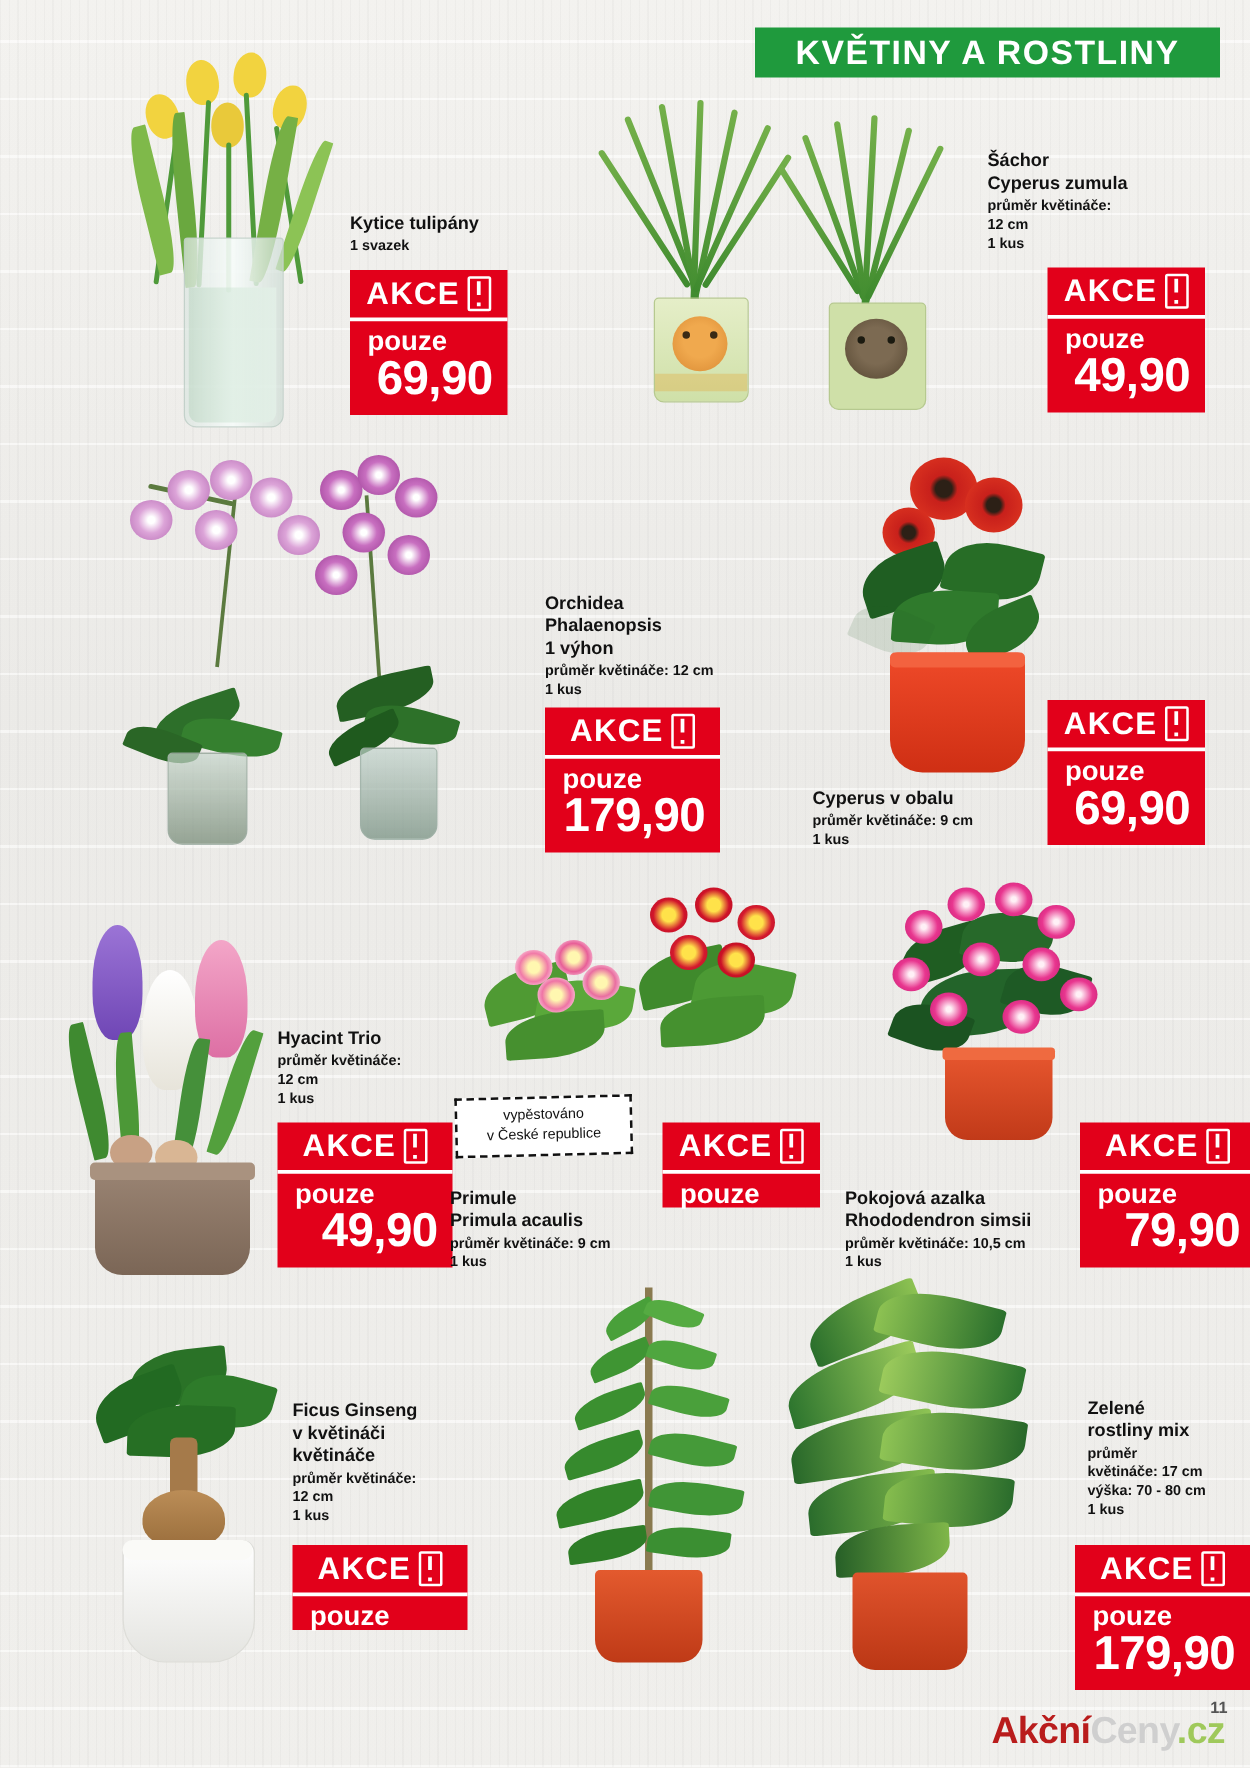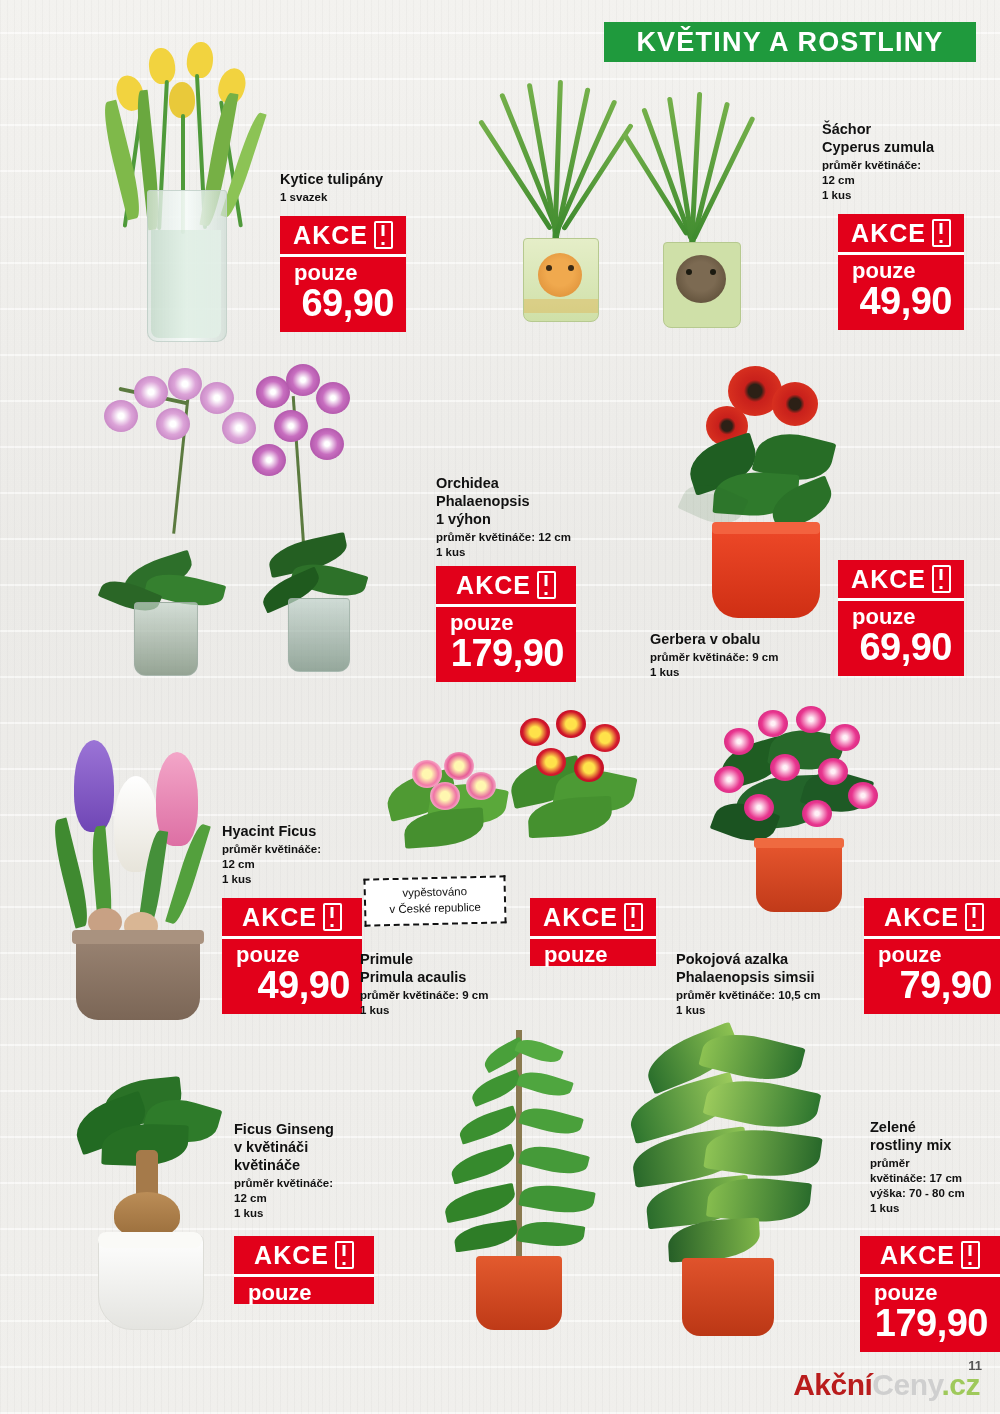--- a/index.html
+++ b/index.html
@@ -324,21 +324,21 @@
   <div class="grass-blade" style="left:252px; top:20px; height:150px; transform:rotate(14deg);"></div>
   <div class="grass-blade" style="left:266px; top:30px; height:136px; transform:rotate(26deg);"></div>
   <div class="grass-blade" style="left:198px; top:44px; height:120px; transform:rotate(-32deg);"></div>
   <div class="cat-pot" style="left:208px; top:162px; width:76px; height:84px; background:linear-gradient(180deg,#dfe9bf,#c6d898;);">
     <div style="position:absolute; left:12px; top:12px; width:50px; height:48px; border-radius:50%; background:radial-gradient(circle at 50% 45%, #7c6a52 40%, #53442f 100%);"></div>
     <div style="position:absolute; left:22px; top:26px; width:6px; height:6px; border-radius:50%; background:#1b1a10;"></div>
     <div style="position:absolute; left:46px; top:26px; width:6px; height:6px; border-radius:50%; background:#1b1a10;"></div>
   </div>
 </div>
 
-<div class="prod-text" style="left:822px; top:120px; width:160px;">
+<div class="prod-text" style="left:790px; top:120px; width:160px;">
   <div class="name">Šáchor</div>
   <div class="name">Cyperus zumula</div>
   <div class="spec">průměr květináče:</div>
   <div class="spec" style="margin-top:0;">12 cm</div>
   <div class="spec" style="margin-top:0;">1 kus</div>
 </div>
 
 <div class="price-badge" style="left:838px; top:214px;">
   <div class="akce-row">
     <span class="akce-text">AKCE</span>
@@ -405,21 +405,21 @@
   <div class="leaf" style="left:96px; top:74px; width:76px; height:46px; transform:rotate(14deg); background:#276d26;"></div>
   <div class="leaf" style="left:54px; top:112px; width:84px; height:44px; transform:rotate(4deg); background:#2f7a2c;"></div>
   <div class="leaf" style="left:22px; top:126px; width:62px; height:36px; transform:rotate(24deg); background:#23632222;"></div>
   <div class="leaf" style="left:110px; top:126px; width:64px; height:36px; transform:rotate(-22deg); background:#2a7128;"></div>
 
   <div class="pot" style="left:52px; top:162px; width:108px; height:96px; background:linear-gradient(180deg,#ef4a29,#cf2f14); border-radius:6px 6px 26px 26px;"></div>
   <div style="position:absolute; left:52px; top:162px; width:108px; height:12px; background:#f3623f; border-radius:4px;"></div>
 </div>
 
 <div class="prod-text" style="left:650px; top:630px; width:190px;">
-  <div class="name">Gerbera v obalu</div>
+  <div class="name">Cyperus v obalu</div>
   <div class="spec">průměr květináče: 9 cm</div>
   <div class="spec" style="margin-top:0;">1 kus</div>
 </div>
 
 <div class="price-badge" style="left:838px; top:560px;">
   <div class="akce-row">
     <span class="akce-text">AKCE</span>
     <span class="akce-mark"></span>
   </div>
   <div class="pouze">pouze</div>
@@ -438,21 +438,21 @@
   <div class="blade" style="left:140px; top:92px; width:16px; height:104px; transform:rotate(17deg); background:#53a03d;"></div>
 
   <div style="position:absolute; left:48px; top:178px; width:34px; height:28px; border-radius:50%; background:#c8a184;"></div>
   <div style="position:absolute; left:84px; top:182px; width:34px; height:28px; border-radius:50%; background:#d9b694;"></div>
 
   <div class="pot" style="left:36px; top:202px; width:124px; height:88px; background:linear-gradient(180deg,#9b8574,#7b6656); border-radius:4px 4px 22px 22px;"></div>
   <div style="position:absolute; left:32px; top:200px; width:132px; height:14px; background:#a9927f; border-radius:4px;"></div>
 </div>
 
 <div class="prod-text" style="left:222px; top:822px; width:150px;">
-  <div class="name">Hyacint Ficus</div>
+  <div class="name">Hyacint Trio</div>
   <div class="spec">průměr květináče:</div>
   <div class="spec" style="margin-top:0;">12 cm</div>
   <div class="spec" style="margin-top:0;">1 kus</div>
 </div>
 
 <div class="price-badge wide" style="left:222px; top:898px;">
   <div class="akce-row">
     <span class="akce-text">AKCE</span>
     <span class="akce-mark"></span>
   </div>
@@ -518,21 +518,21 @@
   <div class="az-flower" style="left:44px; top:94px;"></div>
   <div class="az-flower" style="left:102px; top:100px;"></div>
   <div class="az-flower" style="left:148px; top:82px;"></div>
 
   <div class="pot" style="left:56px; top:140px; width:86px; height:72px; background:linear-gradient(180deg,#e8572f,#c13a19); border-radius:4px 4px 18px 18px;"></div>
   <div style="position:absolute; left:54px; top:138px; width:90px; height:10px; background:#ef6a40; border-radius:3px;"></div>
 </div>
 
 <div class="prod-text" style="left:676px; top:950px; width:200px;">
   <div class="name">Pokojová azalka</div>
-  <div class="name">Phalaenopsis simsii</div>
+  <div class="name">Rhododendron simsii</div>
   <div class="spec">průměr květináče: 10,5 cm</div>
   <div class="spec" style="margin-top:0;">1 kus</div>
 </div>
 
 <div class="price-badge wide" style="left:864px; top:898px;">
   <div class="akce-row">
     <span class="akce-text">AKCE</span>
     <span class="akce-mark"></span>
   </div>
   <div class="pouze">pouze</div>

